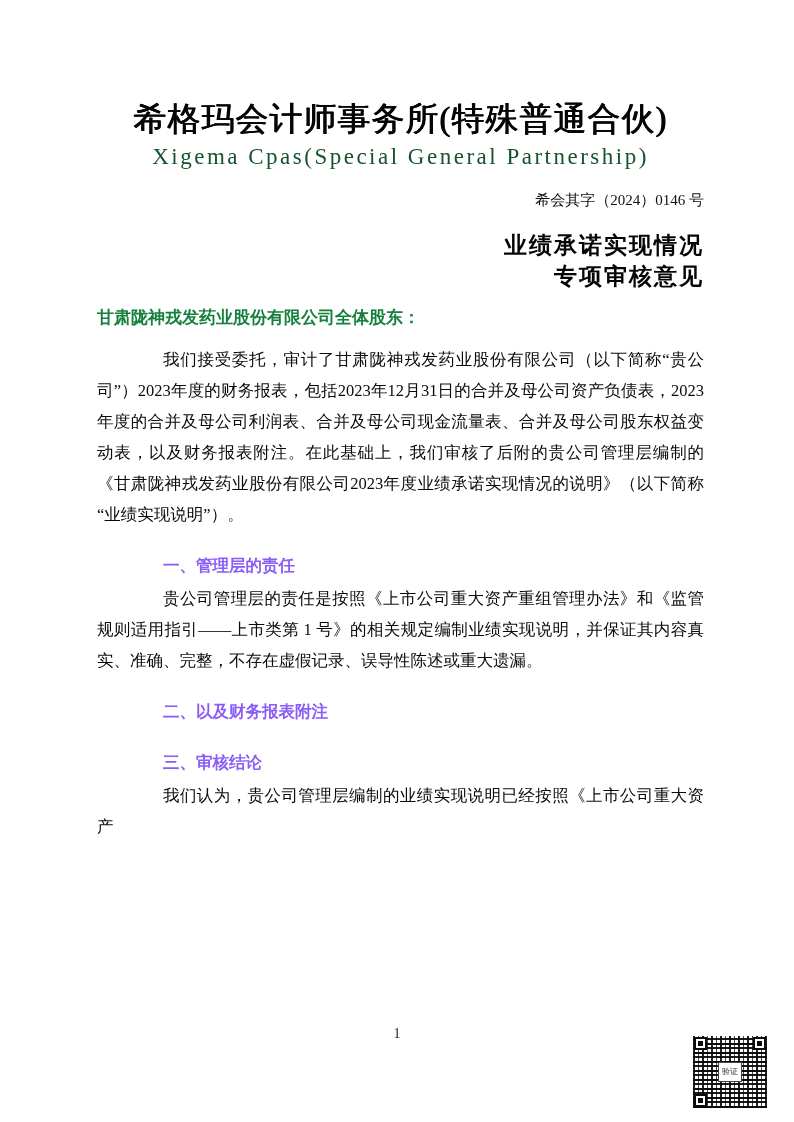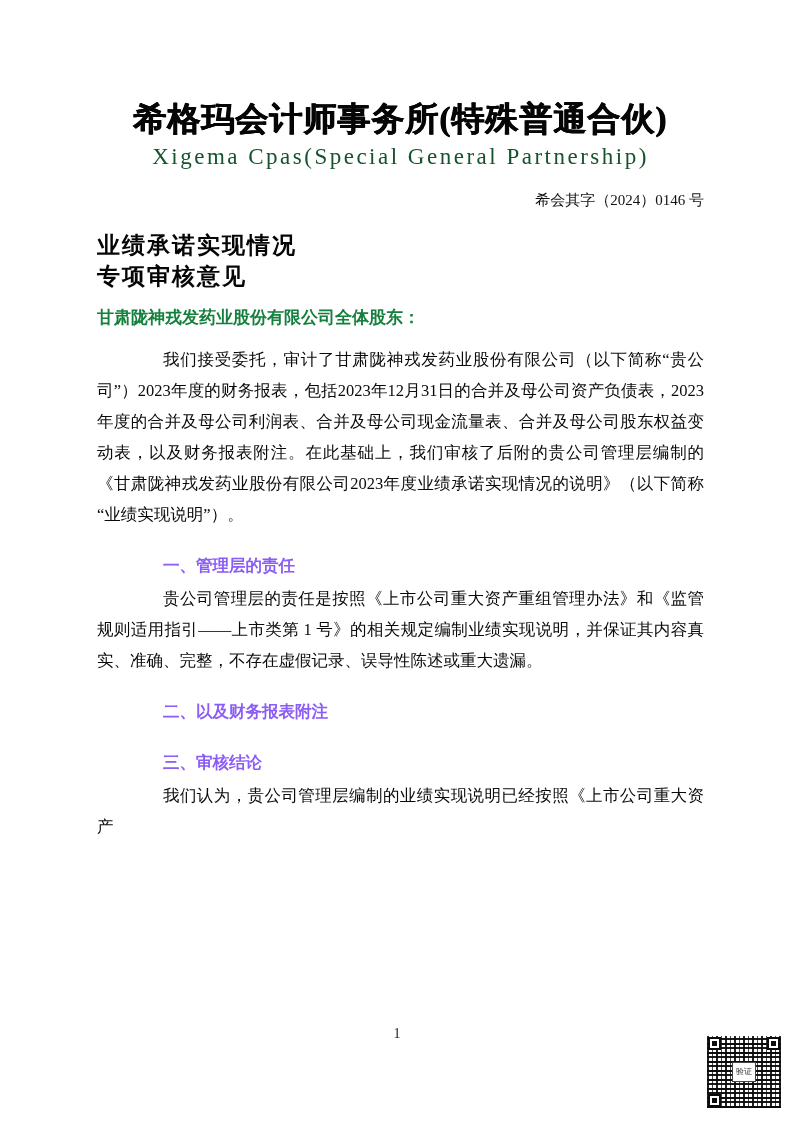--- a/index.html
+++ b/index.html
@@ -12,21 +12,21 @@
     color: #000;
     overflow: hidden;
     font-family: "Liberation Serif", "DejaVu Serif", serif;
   }
   .content { padding: 100px 90px 0 97px; }
 
   .firm-cn {
     text-align: center;
     font-size: 33px;
     line-height: 38px;
-    font-weight: 700;
+    font-weight: 400;
     letter-spacing: 1px;
     color: #050505;
     text-shadow: 0.6px 0 0 #050505, -0.4px 0 0 #050505;
     white-space: nowrap;
   }
   .firm-en {
     margin-top: 8px;
     text-align: center;
     font-size: 23px;
     line-height: 22px;
@@ -35,21 +35,21 @@
     white-space: nowrap;
   }
   .ref-number {
     margin-top: 22px;
     text-align: right;
     font-size: 15px;
     line-height: 20px;
     color: #111;
   }
   .doc-title {
-    text-align: left;
+    text-align: right;
     font-size: 23px;
     line-height: 31px;
     font-weight: bold;
     letter-spacing: 2px;
     color: #050505;
   }
   .doc-title.first { margin-top: 20px; }
   .addressee {
     margin-top: 14px;
     font-size: 17px;
@@ -85,21 +85,21 @@
     text-align: center;
     font-size: 14px;
     line-height: 16px;
     color: #222;
   }
 
   
   .qr {
     position: absolute;
     top: 1036px;
-    right: 13px;
+    right: 27px;
     width: 74px;
     height: 72px;
     background:
       repeating-linear-gradient(90deg, rgba(10,10,10,0.9) 0 2px, transparent 2px 5px, rgba(10,10,10,0.75) 5px 6px, transparent 6px 9px),
       repeating-linear-gradient(0deg, #0c0c0c 0 2px, #ffffff 2px 5px, #1a1a1a 5px 7px, #ffffff 7px 9px);
   }
   .qr .finder {
     position: absolute;
     width: 13px;
     height: 13px;

